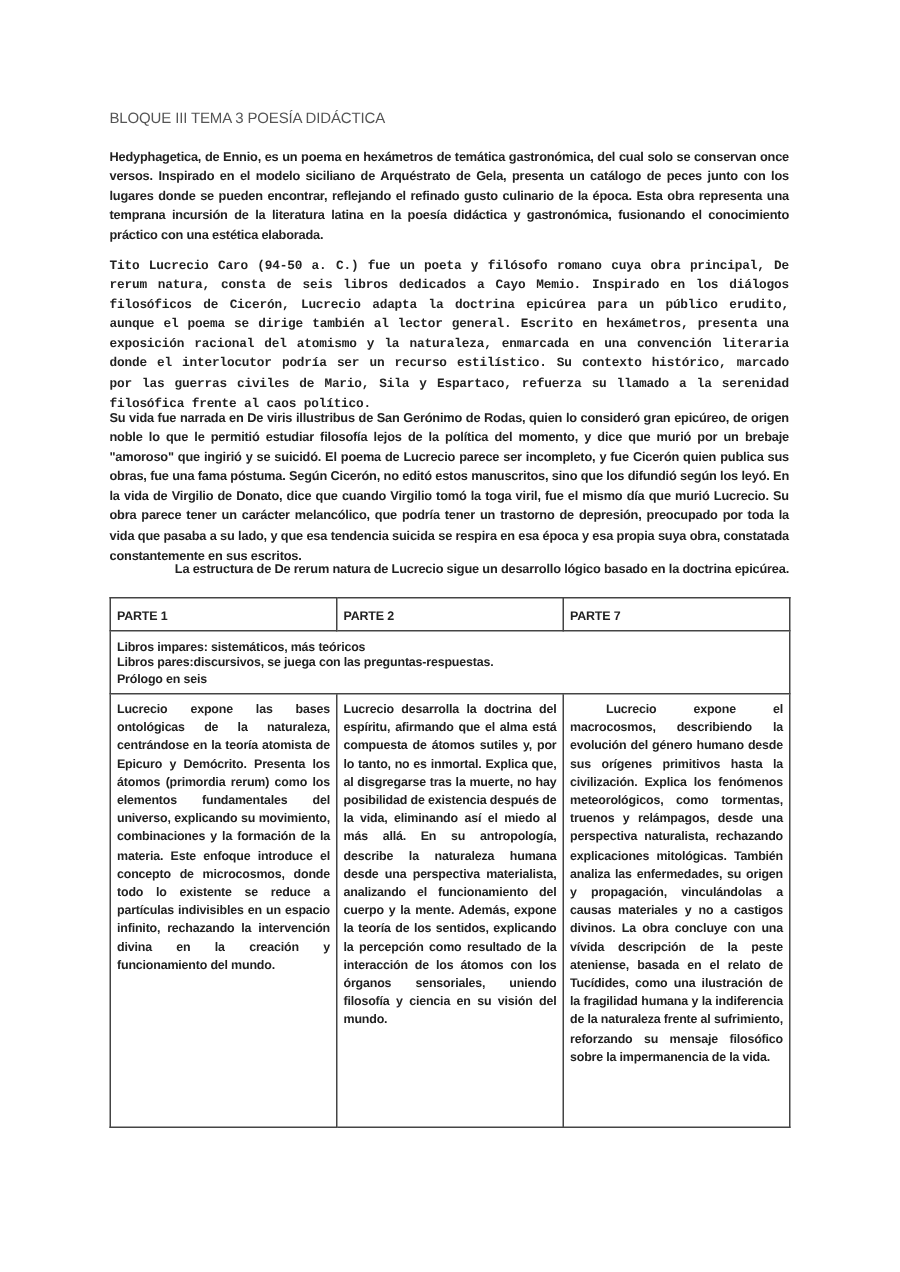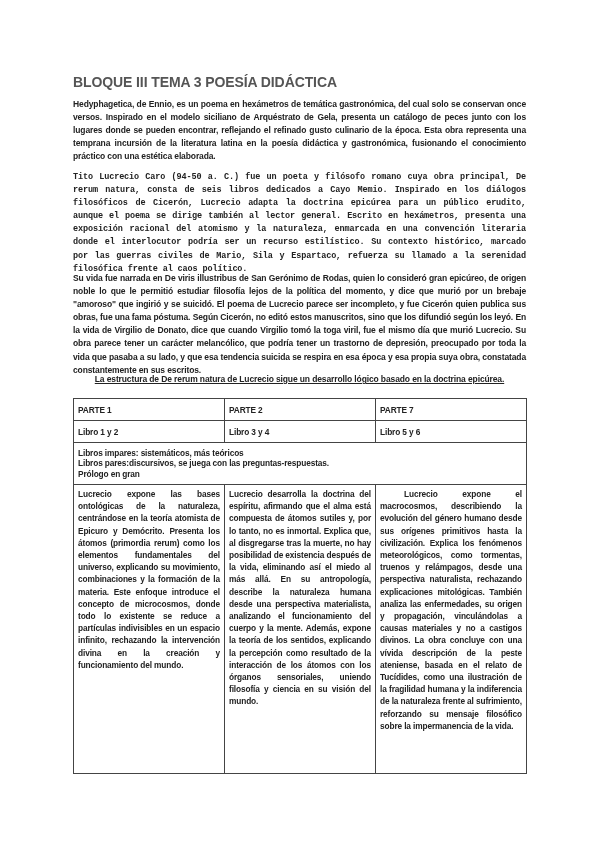--- a/index.html
+++ b/index.html
@@ -1,26 +1,26 @@
 <!DOCTYPE html>
 <html><head>
 <meta charset="utf-8">
 <style>
   html, body { margin: 0; padding: 0; background: #ffffff; }
   body { width: 600px; height: 848px; position: relative; overflow: hidden;
          font-family: "Liberation Sans", sans-serif; color: #1e1e1e; }
   .page { position: absolute; left: 73px; top: 0; width: 453px; }
-  .title { position: absolute; top: 74px; left: 0; font-size: 14px; font-weight: bold;
+  .title { position: absolute; top: 74px; left: 0; font-size: 10px; font-weight: normal;
            color: #555555; letter-spacing: -0.1px; white-space: nowrap; }
   .para { position: absolute; left: 0; width: 453px; font-size: 8.5px; font-weight: bold;
           line-height: 13.1px; text-align: justify; color: #222222; letter-spacing: -0.12px; }
   .p1 { top: 98px; }
   .p2 { top: 171px; font-family: Liberation Mono, monospace; }
   .p3 { top: 272px; }
-  .p4 { top: 373px; text-align: center; text-decoration: underline; }
+  .p4 { top: 373px; text-align: right; }
   table.structure { position: absolute; top: 398px; left: 0; width: 453px;
           border-collapse: collapse; table-layout: fixed; border-radius: 11px; }
   table.structure td { border: 1.4px solid #444444; font-size: 8.3px; font-weight: bold;
           color: #222222; vertical-align: top; padding: 0 4px; letter-spacing: -0.12px; }
   table.structure col { width: 151px; }
   tr.head td { height: 21px; vertical-align: middle; }
   tr.libro td { height: 21px; vertical-align: middle; font-weight: bold; }
   tr.merged td { height: 41px; text-align: left; vertical-align: middle;
           font-weight: bold; line-height: 10.5px; }
   tr.merged td span { display: block; }
@@ -44,30 +44,25 @@
         <col>
         <col>
         <col>
       </colgroup>
     <tbody>
         <tr class="head">
       <td>PARTE 1</td>
       <td>PARTE 2</td>
       <td>PARTE 7</td>
     </tr>
-    <tr class="libro">
-      <td>Libro 1 y 2</td>
-      <td>Libro 3 y 4</td>
-      <td>Libro 5 y 6</td>
-    </tr>
     <tr class="merged">
       <td colspan="3">
         <span>Libros impares: sistemáticos, más teóricos</span>
         <span>Libros pares:discursivos, se juega con las preguntas-respuestas.</span>
-        <span>Prólogo en gran</span>
+        <span>Prólogo en seis</span>
       </td>
     </tr>
     <tr class="content">
       <td>Lucrecio expone las bases ontológicas de la naturaleza, centrándose en la teoría atomista de Epicuro y Demócrito. Presenta los átomos (primordia rerum) como los elementos fundamentales del universo, explicando su movimiento, combinaciones y la formación de la materia. Este enfoque introduce el concepto de microcosmos, donde todo lo existente se reduce a partículas indivisibles en un espacio infinito, rechazando la intervención divina en la creación y funcionamiento del mundo.</td>
       <td>Lucrecio desarrolla la doctrina del espíritu, afirmando que el alma está compuesta de átomos sutiles y, por lo tanto, no es inmortal. Explica que, al disgregarse tras la muerte, no hay posibilidad de existencia después de la vida, eliminando así el miedo al más allá. En su antropología, describe la naturaleza humana desde una perspectiva materialista, analizando el funcionamiento del cuerpo y la mente. Además, expone la teoría de los sentidos, explicando la percepción como resultado de la interacción de los átomos con los órganos sensoriales, uniendo filosofía y ciencia en su visión del mundo.</td>
       <td class="indent">Lucrecio expone el macrocosmos, describiendo la evolución del género humano desde sus orígenes primitivos hasta la civilización. Explica los fenómenos meteorológicos, como tormentas, truenos y relámpagos, desde una perspectiva naturalista, rechazando explicaciones mitológicas. También analiza las enfermedades, su origen y propagación, vinculándolas a causas materiales y no a castigos divinos. La obra concluye con una vívida descripción de la peste ateniense, basada en el relato de Tucídides, como una ilustración de la fragilidad humana y la indiferencia de la naturaleza frente al sufrimiento, reforzando su mensaje filosófico sobre la impermanencia de la vida.</td>
     </tr>
   </tbody>
     </table>
 </div>

